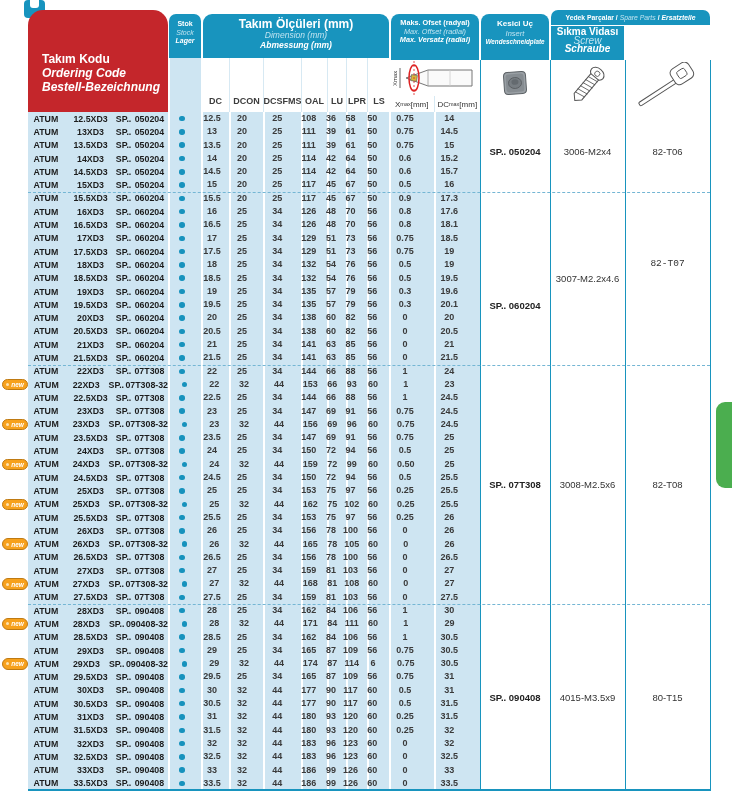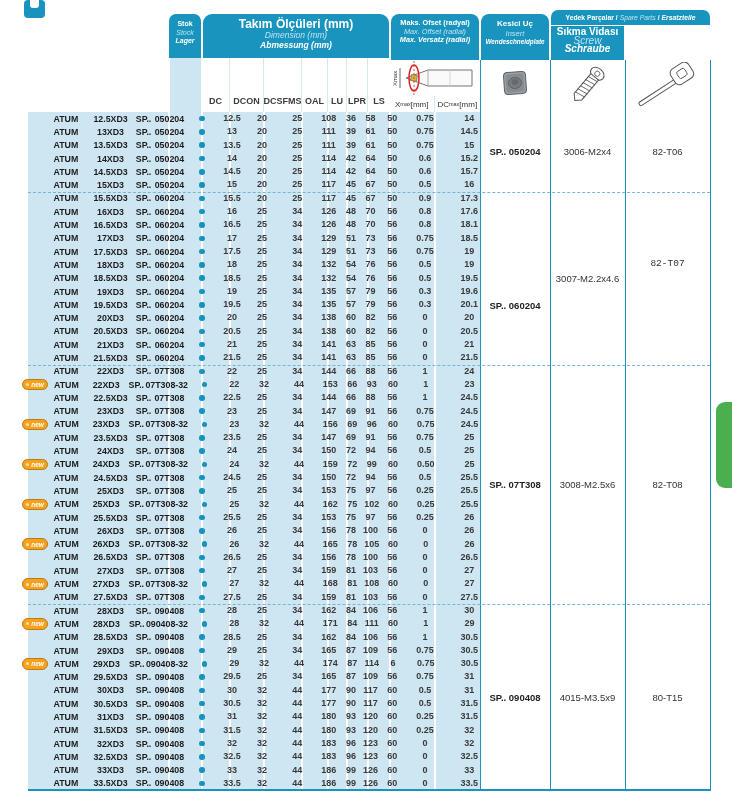--- a/index.html
+++ b/index.html
@@ -42,21 +42,21 @@
   #sparesbanner .p3{font-weight:bold;font-style:italic;}
   #screwbox{left:551px;top:26px;width:73px;height:34px;padding-top:2px;box-sizing:border-box;}
   #screwbox div{font-size:10px;line-height:8.6px;}
   #torxbox{left:625px;top:26px;width:85px;height:34px;border-radius:0 8px 0 0;padding-top:2px;box-sizing:border-box;}
   #torxbox div{font-size:7.2px;line-height:8.6px;}
   .hdr-icon{position:absolute;}
   
   #bluepanel{position:absolute;left:28px;top:112px;width:452px;height:678px;background:#CEE5F2;}
   .vsep{position:absolute;background:#fff;}
   .tline{position:absolute;background:#1894BE;}
-  #rows{position:absolute;left:0;top:112px;width:472px;padding-left:20px;}
+  #rows{position:absolute;left:0;top:112px;width:472px;}
   .row{display:flex;height:13.3px;align-items:center;}
   .cell{text-align:center;font-size:9px;font-weight:bold;color:#3a3a3a;line-height:13.3px;}
   .c-badge{width:28px;display:flex;justify-content:flex-start;align-items:center;}
   .c-code{width:140px;display:flex;align-items:center;padding-left:6px;box-sizing:border-box;
           font-size:8.8px;font-weight:bold;color:#1c1c1c;white-space:nowrap;}
   .cs-brand{width:34px;text-align:left;}
   .cs-size{width:46px;text-align:center;}
   .cs-sp{width:20px;text-align:center;}
   .cs-ins{flex:1;text-align:center;}
   .c-stock{width:34px;display:flex;justify-content:center;align-items:center;}
@@ -76,20 +76,25 @@
 </style>
 </head>
 <body>
 
 <div id="page">
 
   <div id="corner-icon">
       <div class="notch"></div>
     </div>
 
+  <div id="codebox">
+    <div class="t1">Takım Kodu</div>
+    <div class="t2">Ordering Code</div>
+    <div class="t3">Bestell-Bezeichnung</div>
+  </div>
 
   <div id="stockbox" class="tealbox">
     <div class="l1">Stok</div>
     <div class="l2">Stock</div>
     <div class="l3">Lager</div>
   </div>
   <div id="stock-under"></div>
 
   <div id="dimbanner" class="tealbox">
     <div class="l1">Takım Ölçüleri (mm)</div>

